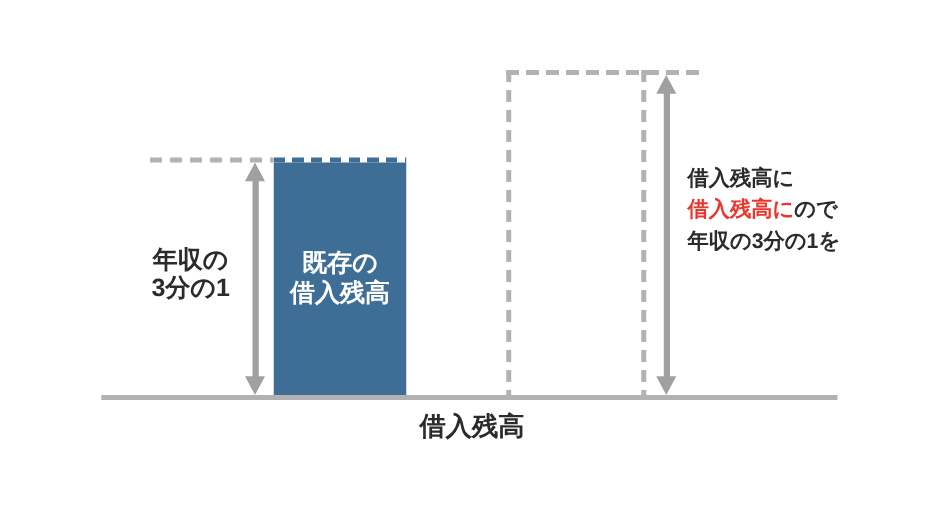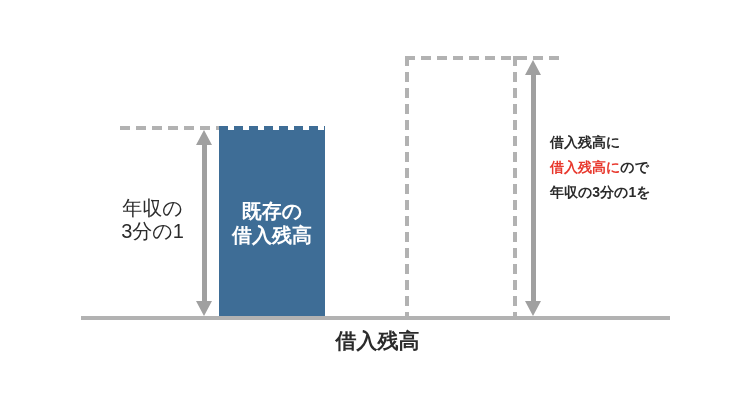--- a/index.html
+++ b/index.html
@@ -40,25 +40,25 @@
        border-bottom:15px solid var(--arrow-gray);}
   .varrow .head-down{position:absolute;bottom:0;left:0;width:0;height:0;
        border-left:8px solid transparent;border-right:8px solid transparent;
        border-top:15px solid var(--arrow-gray);}
   .varrow .shaft{position:absolute;left:5.5px;top:13px;bottom:13px;width:5px;background:var(--arrow-gray);}
   .left-arrow{left:196px;top:130px;height:186px;}
   .right-arrow{left:525px;top:60px;height:256px;}
 
   
   .left-measure-label{left:95px;top:197px;width:115px;text-align:center;
-       color:var(--text-dark);font-weight:normal;font-size:20px;line-height:23px;}
+       color:var(--text-dark);font-weight:bold;font-size:20px;line-height:23px;}
   .excluded-label{left:405px;top:179px;width:112px;text-align:center;
        color:var(--text-dark);font-weight:bold;font-size:21px;}
   .note-text{left:550px;top:130px;width:190px;color:var(--text-dark);
-       font-weight:bold;font-size:14px;line-height:25px;white-space:nowrap;}
+       font-weight:bold;font-size:17px;line-height:25px;white-space:nowrap;}
   .note-text .red{color:var(--accent-red);}
   .axis-label{left:290px;top:327px;width:175px;text-align:center;
        color:var(--text-dark);font-weight:bold;font-size:21px;}
 </style>
 </head>
 <body>
 
 <div class="stage">
 
   <div class="abs hdash threshold-dash"></div>

